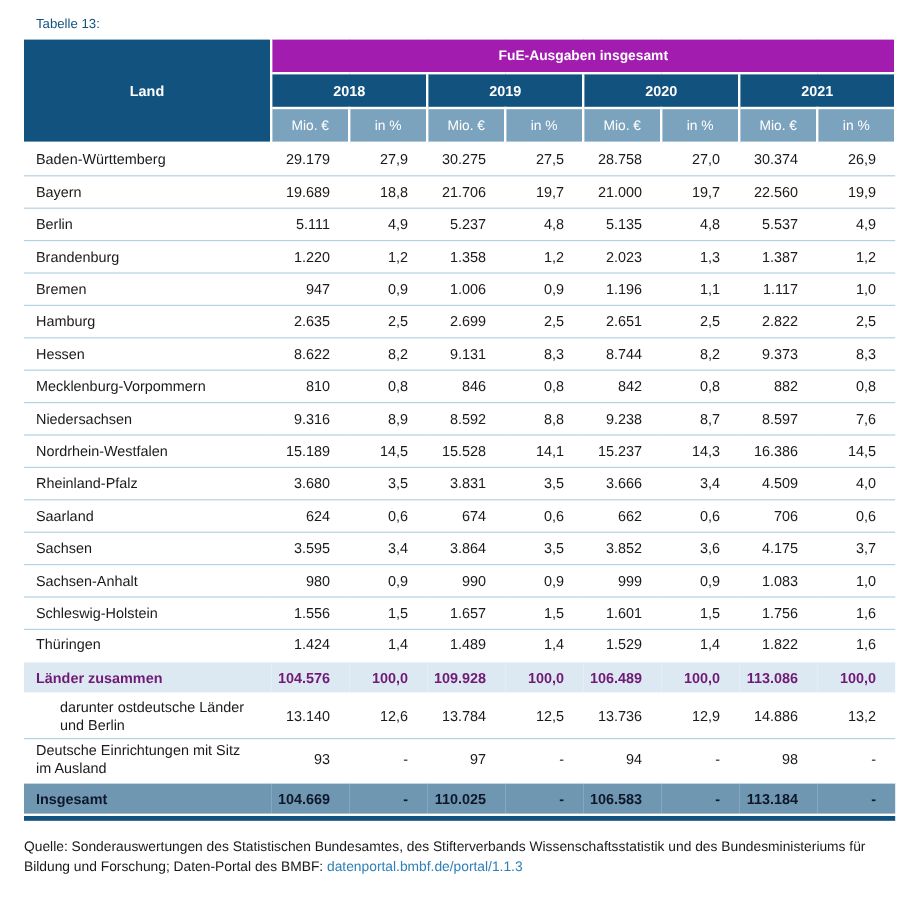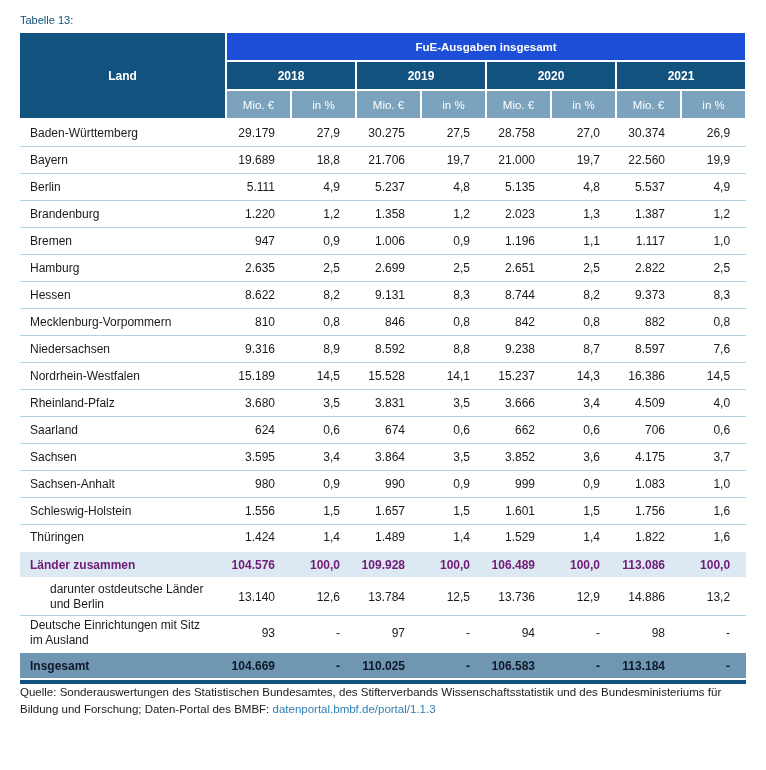--- a/index.html
+++ b/index.html
@@ -11,20 +11,21 @@
     overflow: hidden;
   }
   .page { padding: 14px 20px 0 20px; }
 
   
   .table-label {
     color: #11527e;
     font-size: 11px;
     font-weight: 400;
     margin-bottom: 5px;
+    margin-left: 10px;
   }
   .page-title {
     color: #123e68;
     font-size: 15px;
     font-weight: 700;
     margin-bottom: 17px;
     letter-spacing: 0.1px;
   }
   .page-title sup { font-size: 9px; }
   .page-title .title-suffix { font-weight: 400; }
@@ -41,21 +42,21 @@
   thead th {
     font-size: 11.5px;
     font-weight: 700;
     color: #ffffff;
     text-align: center;
     border: 2px solid #ffffff;
     height: 29px;
     vertical-align: middle;
   }
   th.th-land  { background: #11527e; border-left: none; font-size: 12px; }
-  th.th-group { background: #1d4ed8; }
+  th.th-group { background: #a21caf; }
   th.th-year  { background: #11527e; font-size: 12px; }
   th.th-unit  { background: #7ba3bd; font-weight: 400; margin-left: 30px; }
 
   tbody td {
     font-size: 12px;
     height: 27px;
     vertical-align: middle;
     border-bottom: 1px solid #b3d2e2;
   }
   tbody td.label { text-align: left; padding-left: 10px; }
@@ -86,20 +87,21 @@
 
   .table-bottom-bar {
     width: 726px;
     height: 4px;
     background: #11527e;
     margin-top: 2px;
   }
 
   
   .source {
+    margin-top: 14px;
     width: 726px;
     font-size: 11.5px;
     line-height: 1.5;
     color: #1a1a1a;
   }
   .source a {
     color: #2d7fb5;
     text-decoration: none;
     cursor: pointer;
   }

